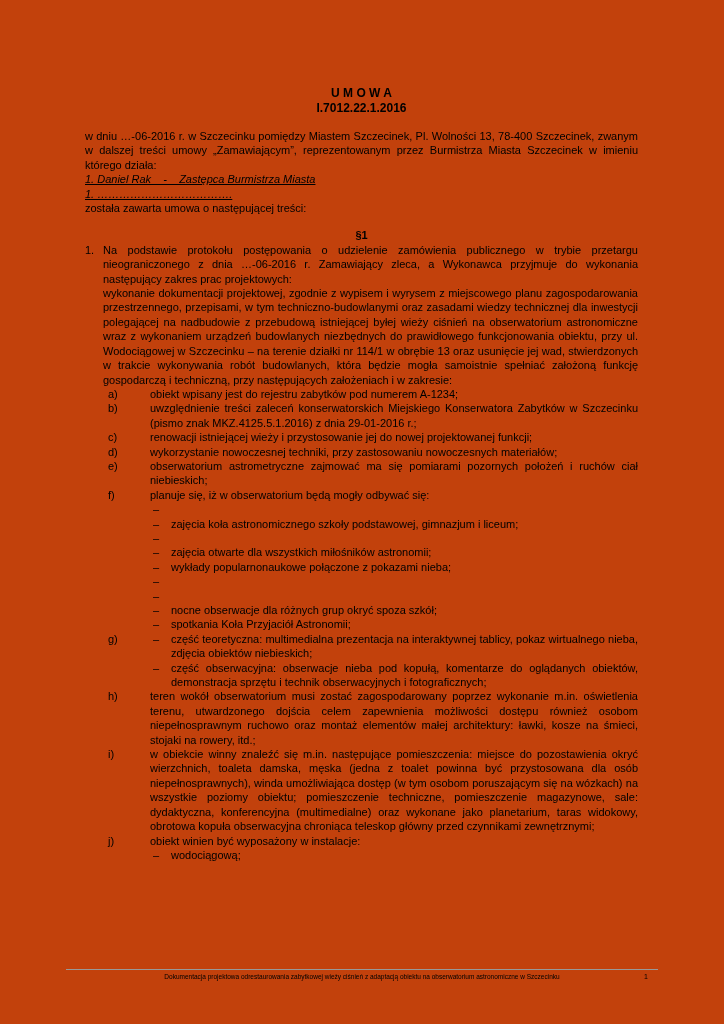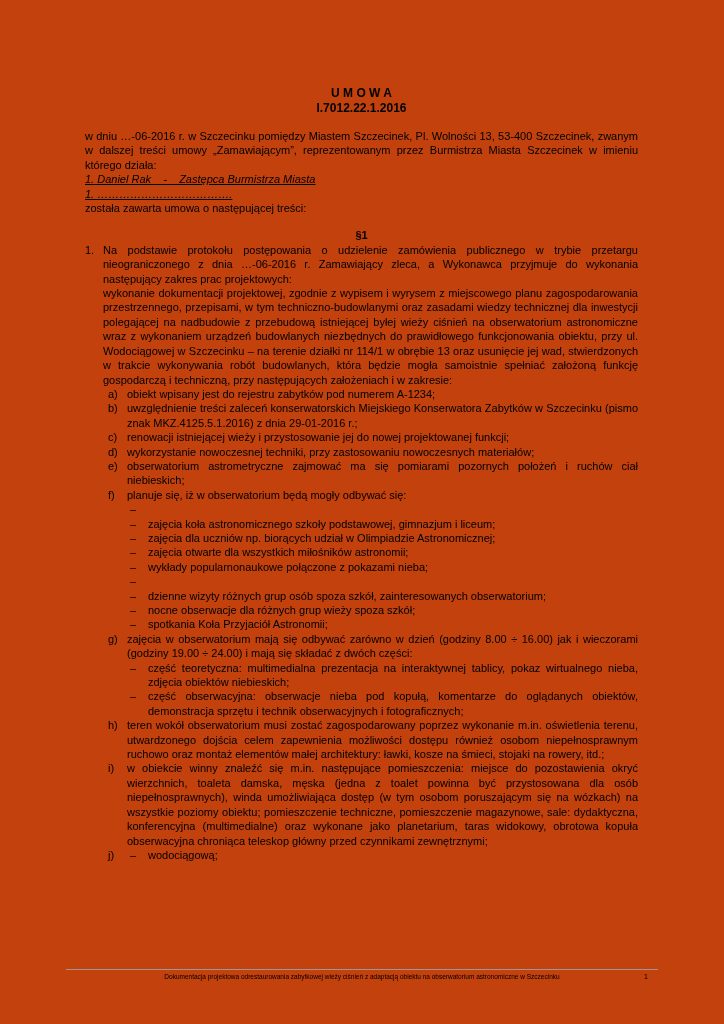--- a/index.html
+++ b/index.html
@@ -14,40 +14,40 @@
   p { margin: 0; }
   .para { text-align: justify; }
   .rep { font-style: italic; white-space: pre-wrap; text-decoration: underline; }
   .section-heading { text-align: center; font-weight: bold; margin-top: 13px; }
   .item { display: flex; }
   .item-num { width: 18px; flex: none; }
   .item-body { flex: 1; min-width: 0; }
   .letters { margin-left: 5px; }
   .letter { display: flex; }
   .letter-label { width: 19px; flex: none; }
-  .letter-body { flex: 1; min-width: 0; }
+  .letter-body { flex: 1; min-width: 0; margin-left: 23px; }
   .dash { display: flex; margin-left: 3px; }
   .dash-marker { width: 18px; flex: none; }
   .footer {
     position: absolute; left: 66px; right: 66px; top: 969px;
     border-top: 1px solid #999; padding-top: 3px;
     font-size: 6.5px; line-height: 8px; text-align: center; color: #000;
   }
   .footer-page { position: absolute; right: 10px; top: 3px; font-size: 7px; }
 </style>
 </head>
 <body>
 
 <div class="page">
   <div class="content">
 
     <div class="title">U M O W A</div>
     <div class="doc-number">I.7012.22.1.2016</div>
 
-    <p class="para">w dniu …-06-2016 r. w Szczecinku pomiędzy Miastem Szczecinek, Pl. Wolności 13, 53-400 Szczecinek, zwanym w dalszej treści umowy „Zamawiającym”, reprezentowanym przez Burmistrza Miasta Szczecinek w imieniu którego działa:</p>
+    <p class="para">w dniu …-06-2016 r. w Szczecinku pomiędzy Miastem Szczecinek, Pl. Wolności 13, 78-400 Szczecinek, zwanym w dalszej treści umowy „Zamawiającym”, reprezentowanym przez Burmistrza Miasta Szczecinek w imieniu którego działa:</p>
     <p class="rep">1. Daniel Rak    -    Zastępca Burmistrza Miasta</p>
     <p class="rep">1. ……………………………….</p>
     <p class="para">została zawarta umowa o następującej treści:</p>
 
     <div class="section-heading">§1</div>
 
     <div class="item">
       <span class="item-num">1.</span>
       <div class="item-body">
         <p class="para">Na podstawie protokołu postępowania o udzielenie zamówienia publicznego w trybie przetargu nieograniczonego z dnia …-06-2016 r. Zamawiający zleca, a Wykonawca przyjmuje do wykonania następujący zakres prac projektowych:</p>
@@ -96,52 +96,49 @@
               <p class="para">planuje się, iż w obserwatorium będą mogły odbywać się:</p>
               <div class="dash">
                 <span class="dash-marker">–</span>
               </div>
               <div class="dash">
                 <span class="dash-marker">–</span>
                 <p class="para">zajęcia koła astronomicznego szkoły podstawowej, gimnazjum i liceum;</p>
               </div>
               <div class="dash">
                 <span class="dash-marker">–</span>
-                <p class="para">zajęcia dla uczniów np. biorących udział w Olimpiadzie Astronomicznej;</p>
               </div>
               <div class="dash">
                 <span class="dash-marker">–</span>
                 <p class="para">zajęcia otwarte dla wszystkich miłośników astronomii;</p>
               </div>
               <div class="dash">
                 <span class="dash-marker">–</span>
                 <p class="para">wykłady popularnonaukowe połączone z pokazami nieba;</p>
               </div>
               <div class="dash">
                 <span class="dash-marker">–</span>
               </div>
               <div class="dash">
                 <span class="dash-marker">–</span>
-                <p class="para">dzienne wizyty różnych grup osób spoza szkół, zainteresowanych obserwatorium;</p>
               </div>
               <div class="dash">
                 <span class="dash-marker">–</span>
-                <p class="para">nocne obserwacje dla różnych grup wieży spoza szkół;</p>
+                <p class="para">nocne obserwacje dla różnych grup okryć spoza szkół;</p>
               </div>
               <div class="dash">
                 <span class="dash-marker">–</span>
                 <p class="para">spotkania Koła Przyjaciół Astronomii;</p>
               </div>
             </div>
           </div>
 
           <div class="letter">
             <span class="letter-label">g)</span>
             <div class="letter-body">
-              <p class="para">zajęcia w obserwatorium mają się odbywać zarówno w dzień (godziny 8.00 ÷ 16.00) jak i wieczorami (godziny 19.00 ÷ 24.00) i mają się składać z dwóch części:</p>
               <div class="dash">
                 <span class="dash-marker">–</span>
                 <p class="para">część teoretyczna: multimedialna prezentacja na interaktywnej tablicy, pokaz wirtualnego nieba, zdjęcia obiektów niebieskich;</p>
               </div>
               <div class="dash">
                 <span class="dash-marker">–</span>
                 <p class="para">część obserwacyjna: obserwacje nieba pod kopułą, komentarze do oglądanych obiektów, demonstracja sprzętu i technik obserwacyjnych i fotograficznych;</p>
               </div>
             </div>
           </div>
@@ -156,20 +153,21 @@
           <div class="letter">
             <span class="letter-label">i)</span>
             <div class="letter-body">
                 <p class="para">w obiekcie winny znaleźć się m.in. następujące pomieszczenia: miejsce do pozostawienia okryć wierzchnich, toaleta damska, męska (jedna z toalet powinna być przystosowana dla osób niepełnosprawnych), winda umożliwiająca dostęp (w tym osobom poruszającym się na wózkach) na wszystkie poziomy obiektu; pomieszczenie techniczne, pomieszczenie magazynowe, sale: dydaktyczna, konferencyjna (multimedialne) oraz wykonane jako planetarium, taras widokowy, obrotowa kopuła obserwacyjna chroniąca teleskop główny przed czynnikami zewnętrznymi;</p>
               </div>
           </div>
 
           <div class="letter">
             <span class="letter-label">j)</span>
             <div class="letter-body">
+              <p class="para">obiekt winien być wyposażony w instalacje:</p>
               <div class="dash">
                 <span class="dash-marker">–</span>
                 <p class="para">wodociągową;</p>
               </div>
             </div>
           </div>
 
         </div>
       </div>
     </div>

